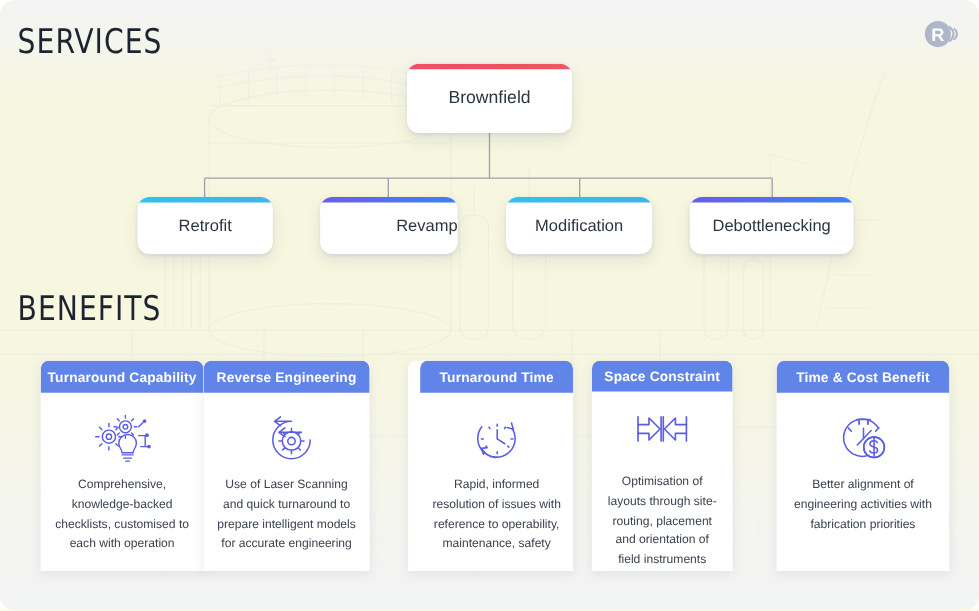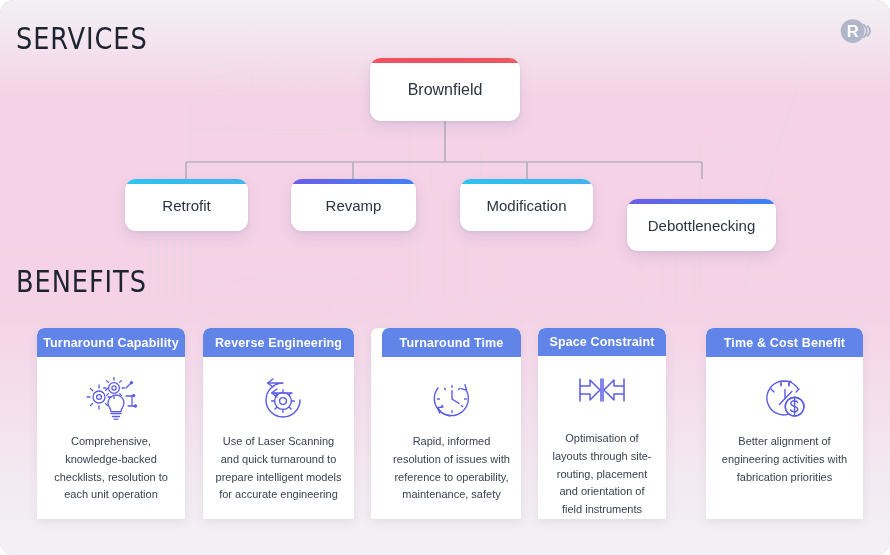--- a/index.html
+++ b/index.html
@@ -9,21 +9,21 @@
     height: 555px;
     overflow: hidden;
     font-family: "Liberation Sans", sans-serif;
     background: #ffffff;
   }
 
   .page {
     position: relative;
     width: 890px;
     height: 555px;
-    background: #f9a8d4;
+    background: #fef9c3;
     border-radius: 14px;
     overflow: hidden;
   }
 
   
   .bg-art {
     position: absolute;
     left: 0; top: 0;
     width: 890px; height: 555px;
     opacity: 0.30;
@@ -91,23 +91,23 @@
 
   #node-brownfield {
     left: 370px; top: 58px;
     width: 150px; height: 63px;
     font-size: 16px;
   }
   #node-brownfield .cap { background: linear-gradient(90deg,#f0505f 0%,#ef4f5e 55%,#ee5a63 100%); }
 
   .leaf { height: 52px; font-size: 15px; }
   #node-retrofit        { left: 125px; top: 179px; width: 123px; }
-  #node-revamp          { left: 291px; top: 179px; width: 125px; }
+  #node-revamp          { left: 291px; top: 179px; width: 125px; justify-content: flex-end; }
   #node-modification    { left: 460px; top: 179px; width: 133px; }
-  #node-debottlenecking { left: 627px; top: 179px; width: 149px; margin-top: 20px; }
+  #node-debottlenecking { left: 627px; top: 179px; width: 149px; }
 
   .cap-cyan   { background: linear-gradient(90deg,#2ec2f0 0%,#35bcee 50%,#3fb4ec 100%); }
   .cap-purple { background: linear-gradient(90deg,#6b5ce8 0%,#5570ef 50%,#3b82f6 100%); }
 
   
   .benefits {
     position: absolute;
     left: 0; top: 328px;
     width: 890px; height: 195px;
   }
@@ -147,21 +147,21 @@
   .bcard-body {
     margin-top: 10px;
     padding: 0 10px;
     text-align: center;
     font-size: 11px;
     line-height: 1.62;
     color: #3a4250;
   }
 
   #bcard-0 { left: 37px;  width: 148px; }
-  #bcard-1 { left: 203px; width: 151px; }
+  #bcard-1 { left: 185px; width: 151px; }
   #bcard-2 { left: 371px; width: 150px; padding-left: 11px; }
   #bcard-3 { left: 538px; width: 128px; }
   #bcard-4 { left: 706px; width: 157px; }
 </style>
 </head>
 <body>
 
 <div class="page">
 
   <svg class="bg-art" viewBox="0 0 890 555" xmlns="http://www.w3.org/2000/svg">
@@ -287,21 +287,21 @@
             <path d="M24 27 a8 8 0 0 1 16 0 c0 4-3 5.6-3 8.6 L27 35.6 c0-3-3-4.6-3-8.6z"></path>
             <path d="M27 37.5 L37 37.5 M28.4 40.5 L35.6 40.5 M30.2 43.2 L33.8 43.2"></path>
             <path d="M42 20 L48 20 M48 20 L48 30 M44 30 L50 30"></path>
             <circle cx="49.6" cy="19.6" r="1.7" fill="#5b5ce6" stroke="none"></circle>
             <circle cx="51.4" cy="30" r="1.7" fill="#5b5ce6" stroke="none"></circle>
             <path d="M42 12 L46 8"></path>
             <circle cx="47.4" cy="6.8" r="1.7" fill="#5b5ce6" stroke="none"></circle>
           </g>
         </svg>
       </div>
-      <div class="bcard-body">Comprehensive, knowledge-backed checklists, resolution to each unit operation</div>
+      <div class="bcard-body">Comprehensive, knowledge-backed checklists, customised to each with operation</div>
     </div>
 
     <div class="bcard" id="bcard-1">
       <div class="bcard-head">Reverse Engineering</div>
       <div class="bcard-icon">
         <svg width="50" height="46" viewBox="0 0 50 46" xmlns="http://www.w3.org/2000/svg">
           <g stroke="#5b5ce6" stroke-width="1.4" fill="none" stroke-linecap="round" stroke-linejoin="round">
             <path d="M46 24 a17 17 0 1 1 -17 -17 L14 7"></path>
             <path d="M19 3 L13.6 7 L19 11"></path>
             <path d="M38 17 L18 17"></path>

